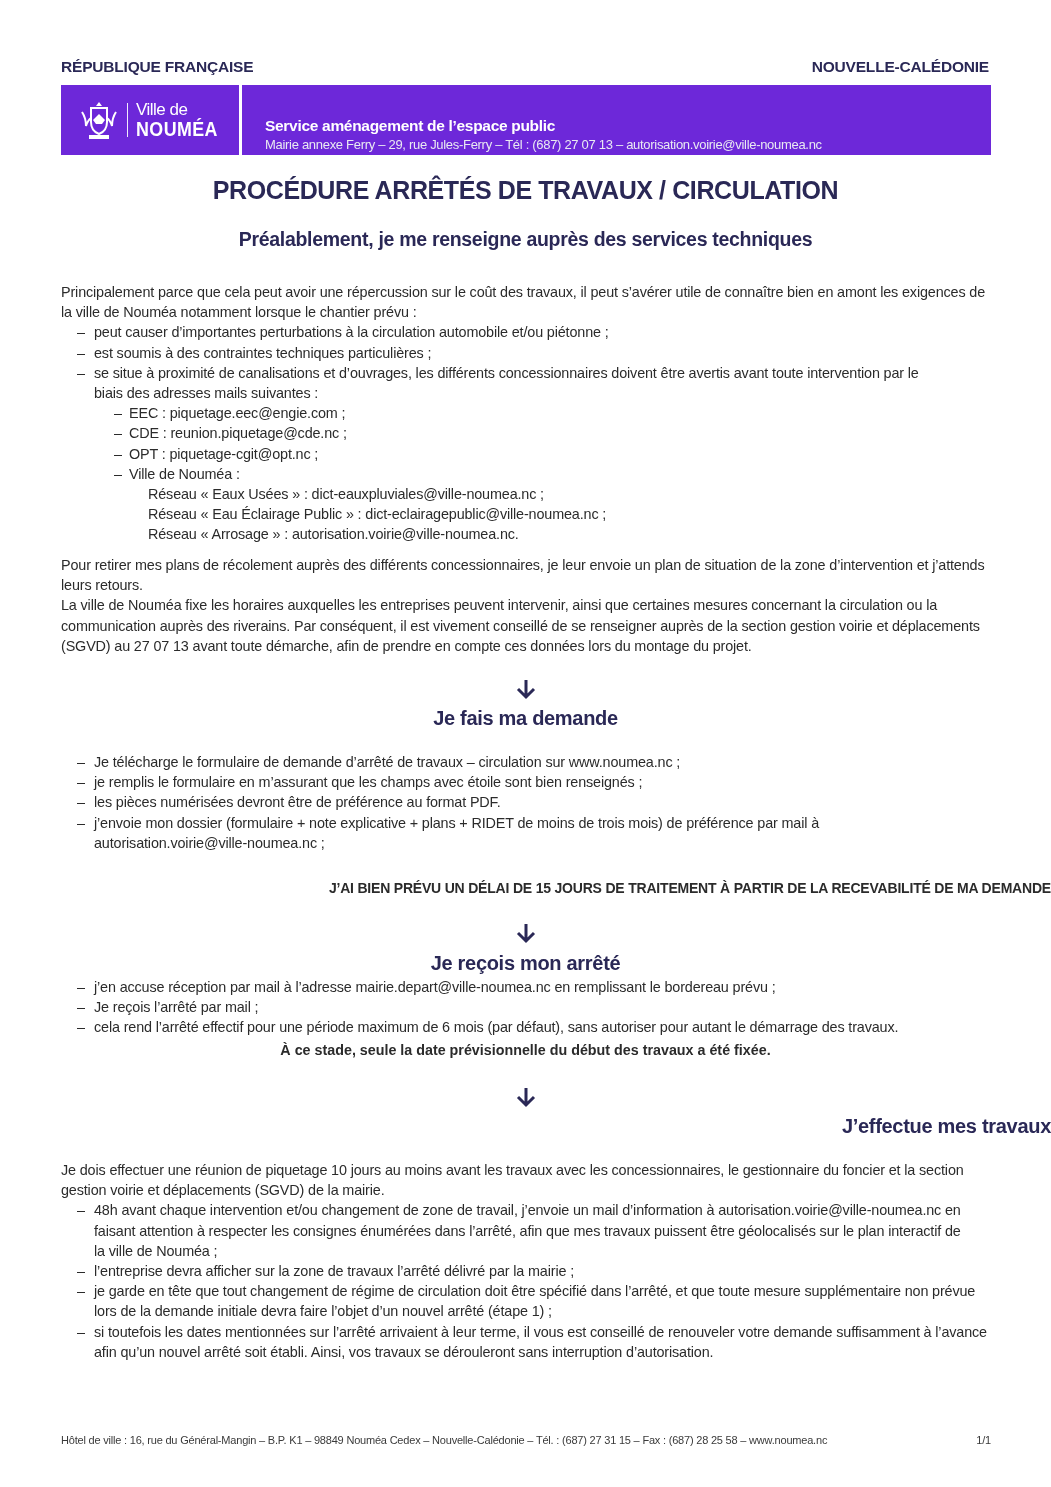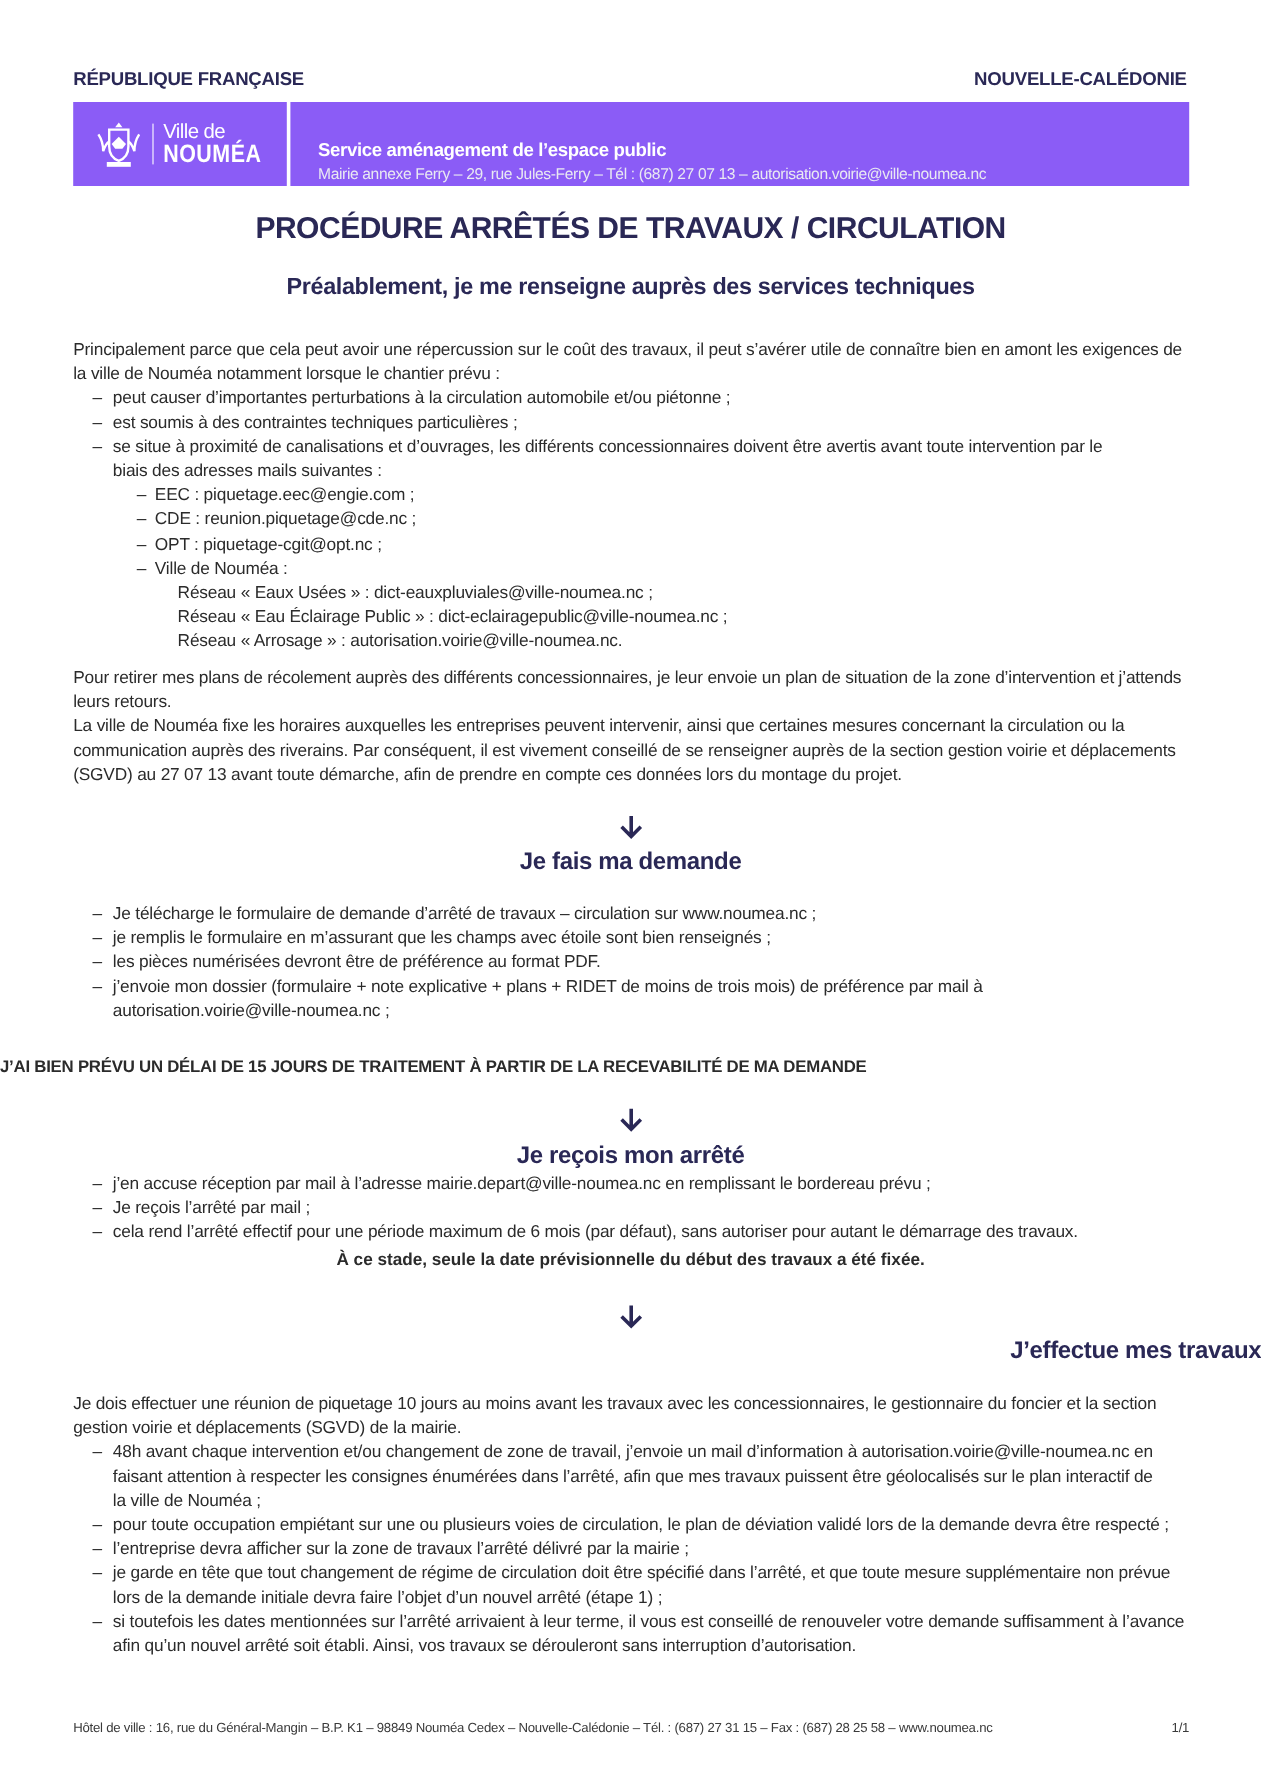--- a/index.html
+++ b/index.html
@@ -9,21 +9,21 @@
     color: #2b2b2b;
   }
   .top-row {
     position: absolute; left: 61px; right: 62px; top: 58px;
     display: flex; justify-content: space-between;
     font-family: "Liberation Sans", sans-serif; font-weight: bold;
     font-size: 15.5px; color: #2a2856; letter-spacing: -0.2px;
   }
   .banner {
     position: absolute; left: 61px; right: 60px; top: 85px; height: 70px;
-    background: #8b5cf6; display: flex; color: #fff;
+    background: #6d28d9; display: flex; color: #fff;
   }
   .banner .logo-box {
     width: 181px; height: 70px; display: flex; align-items: center;
     padding-left: 16px; box-sizing: border-box;
     border-right: 3px solid #ffffff;
   }
   .crest { width: 44px; height: 40px; }
   .logo-sep { width: 1px; height: 34px; background: #ffffff; margin: 0 8px 0 6px; opacity: .9; }
   .logo-text { line-height: 1; }
   .logo-text .l1 { font-size: 17px; font-family: "Liberation Sans Narrow","Liberation Sans", sans-serif; letter-spacing: -0.5px; }
@@ -49,21 +49,21 @@
   .arrow {
     position: absolute; left: 0; right: 0; text-align: center;
     color: #2a2856; font-size: 26px; font-weight: bold; line-height: 1;
   }
   .arrow svg { width: 22px; height: 22px; }
   .section-title {
     position: absolute; left: 0; right: 0; text-align: center;
     font-weight: bold; font-size: 20px; color: #2a2856; letter-spacing: -0.3px;
   }
   .notice {
-    position: absolute; left: 0; right: 0; top: 880px; text-align: left;
+    position: absolute; left: 0; right: 0; top: 880px; text-align: right;
     font-weight: bold; font-size: 14px; color: #2b2b2b; letter-spacing: -0.2px;
   }
   .stage-note {
     position: absolute; left: 0; right: 0; top: 1042px; text-align: center;
     font-weight: bold; font-size: 14.3px; color: #2b2b2b;
   }
   .footer {
     position: absolute; left: 61px; right: 60px; top: 1434px;
     display: flex; justify-content: space-between;
     font-size: 11px; color: #3a3a3a; letter-spacing: -0.2px; gap: 39px;
@@ -150,21 +150,20 @@
 
 <div class="arrow" style="top:1086px;">
   <svg viewBox="0 0 22 22">
       <path d="M11 2 v16 M3 11 l8 8 l8 -8" fill="none" stroke="#2a2856" stroke-width="3"></path>
     </svg>
 </div>
 <div class="section-title" style="top:1115px;text-align:right;">J’effectue mes travaux</div>
 <div class="block" style="top:1160px;">
   <p>Je dois effectuer une réunion de piquetage 10 jours au moins avant les travaux avec les concessionnaires, le gestionnaire du foncier et la section gestion voirie et déplacements (SGVD) de la mairie.</p>
   <p class="dash" style="padding-right:30px;">48h avant chaque intervention et/ou changement de zone de travail, j’envoie un mail d’information à autorisation.voirie@ville-noumea.nc en faisant attention à respecter les consignes énumérées dans l’arrêté, afin que mes travaux puissent être géolocalisés sur le plan interactif de la ville de Nouméa ;</p>
-  <p class="dash">pour toute occupation empiétant sur une ou plusieurs voies de circulation, le plan de déviation validé lors de la demande devra être respecté ;</p>
   <p class="dash">l’entreprise devra afficher sur la zone de travaux l’arrêté délivré par la mairie ;</p>
   <p class="dash" style="padding-right:10px;">je garde en tête que tout changement de régime de circulation doit être spécifié dans l’arrêté, et que toute mesure supplémentaire non prévue lors de la demande initiale devra faire l’objet d’un nouvel arrêté (étape 1) ;</p>
   <p class="dash">si toutefois les dates mentionnées sur l’arrêté arrivaient à leur terme, il vous est conseillé de renouveler votre demande suffisamment à l’avance afin qu’un nouvel arrêté soit établi. Ainsi, vos travaux se dérouleront sans interruption d’autorisation.</p>
 </div>
 
 <div class="footer">
   <span>Hôtel de ville : 16, rue du Général-Mangin – B.P. K1 – 98849 Nouméa Cedex – Nouvelle-Calédonie – Tél. : (687) 27 31 15 – Fax : (687) 28 25 58 – www.noumea.nc</span>
   <span>1/1</span>
 </div>
 

